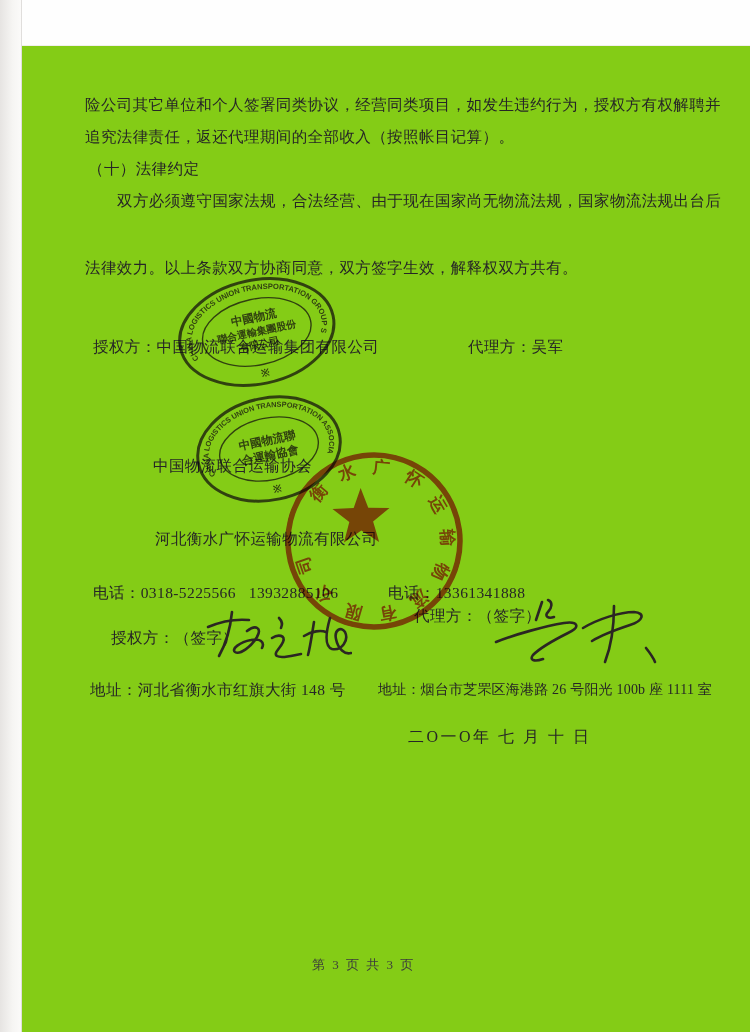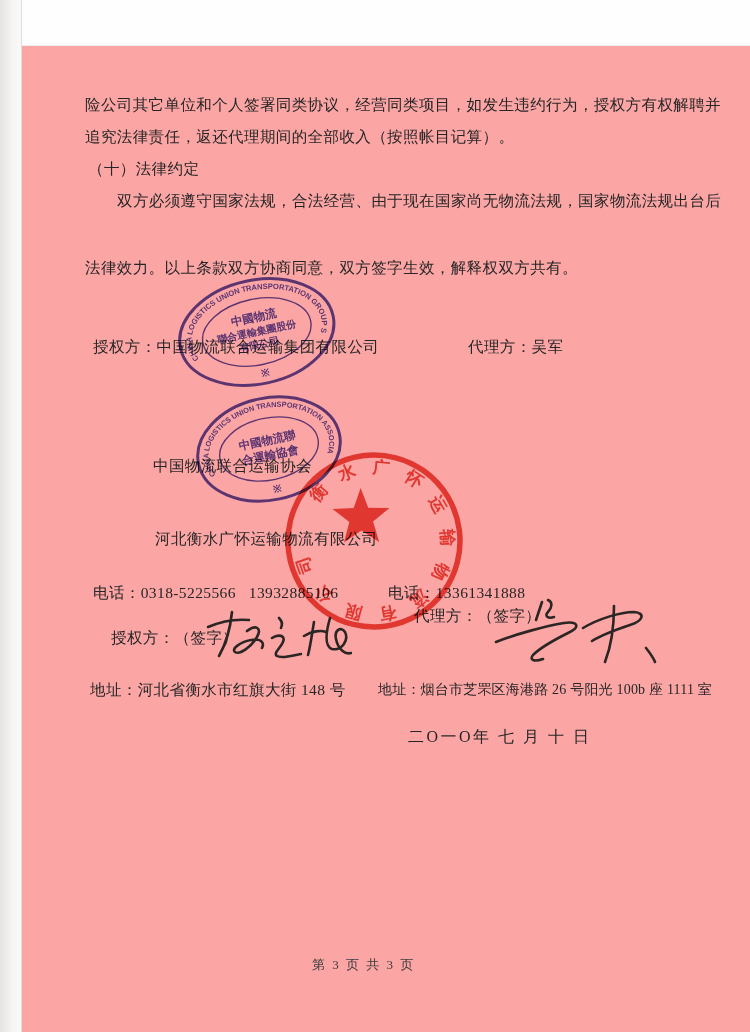--- a/index.html
+++ b/index.html
@@ -1,18 +1,18 @@
 <!DOCTYPE html>
 <html><head>
 <meta charset="utf-8">
 <style>
   * { margin:0; padding:0; box-sizing:border-box; }
   body { background:#eceae9; font-family:"Liberation Serif", serif; }
   .screen { position:relative; width:750px; height:1032px; overflow:hidden;
-            background:#fca5a5; }
+            background:#84cc16; }
   .top-band { position:absolute; left:0; top:0; width:100%; height:46px;
               background:#fefefe; border-bottom:1px solid #f1efed; }
   .left-edge { position:absolute; left:0; top:0; width:22px; height:100%;
                background:linear-gradient(to right,#e6e4e2,#f6f5f3 60%,#fbfaf9);
                border-right:1px solid #e0dedc; }
   .tl { position:absolute; font-family:"Liberation Serif", serif;
         font-size:15.5px; color:#262626; letter-spacing:0.4px; white-space:pre; }
   .tl.small { font-size:14px; letter-spacing:0.2px; }
   .footer-line { position:absolute; font-size:13px; color:#3c3c3c; letter-spacing:2px;
                  font-family:"Liberation Serif", serif; white-space:pre; }

